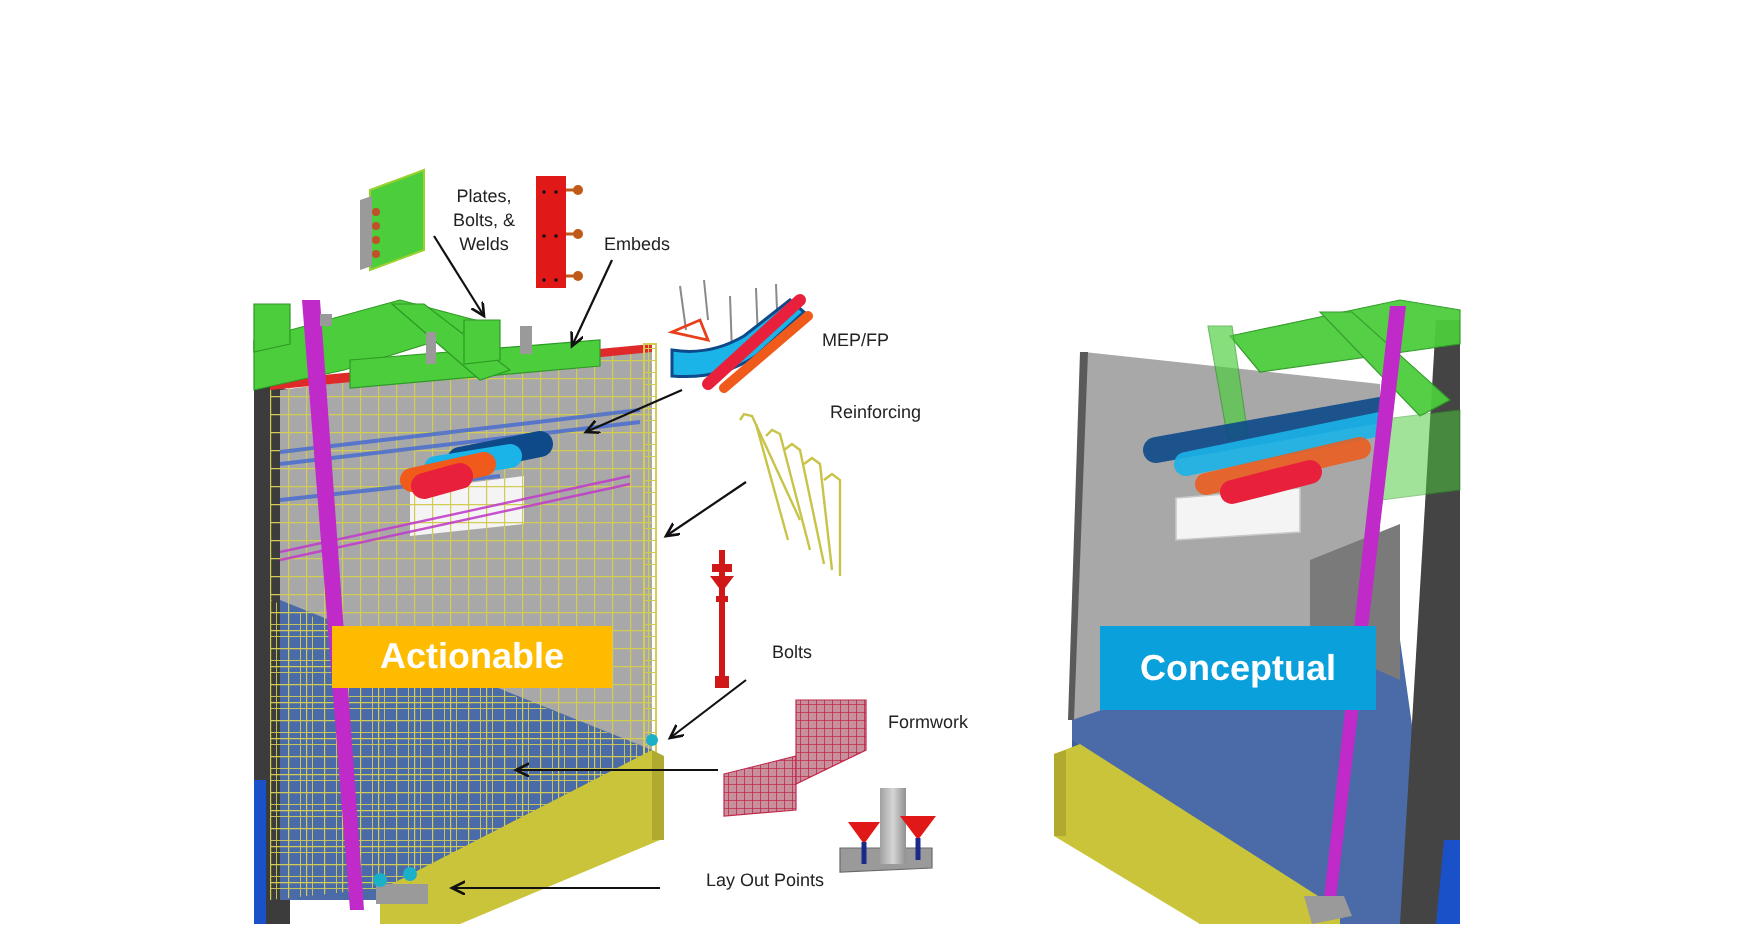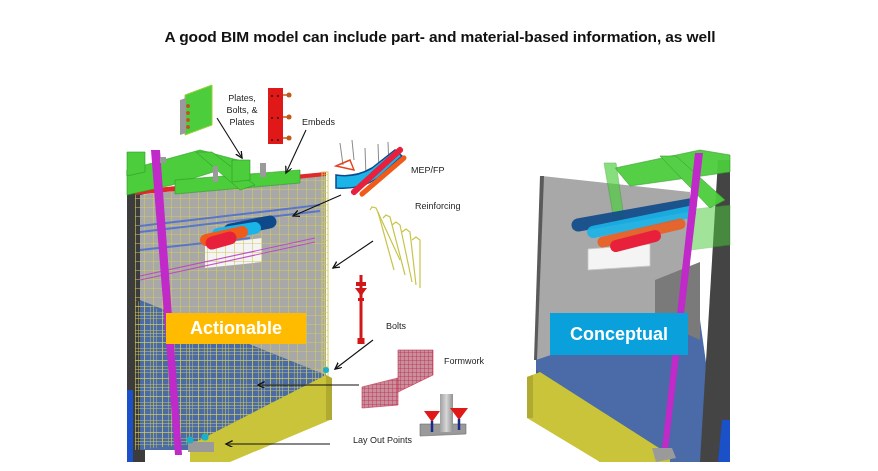--- a/index.html
+++ b/index.html
@@ -20,21 +20,20 @@
     display: flex; align-items: center; justify-content: center; margin-top: 10px;
   }
   #badge-actionable { left: 166px; top: 303px; width: 140px; height: 31px; background: #ffbb00; }
   #badge-conceptual { left: 550px; top: 303px; width: 138px; height: 42px; background: #0aa0dc; }
   svg { position: absolute; left: 0; top: 0; }
 </style>
 </head>
 <body>
 
 <div class="title">
-  <div>A good BIM model can include part- and material-based information, as well</div>
 </div>
 
 <svg width="878" height="471" viewBox="0 0 878 471">
   <defs>
     <pattern id="rebar" width="9" height="9" patternUnits="userSpaceOnUse">
       <path d="M0 0 H9 M0 0 V9" stroke="#d2cc55" stroke-width="1.2" fill="none"></path>
     </pattern>
     <pattern id="rebar-dense" width="6" height="6" patternUnits="userSpaceOnUse">
       <path d="M0 0 H6 M0 0 V6" stroke="#d2cc55" stroke-width="1" fill="none"></path>
     </pattern>
@@ -228,21 +227,21 @@
     </g>
 
     <polygon points="695,153 703,153 667,458 661,458" fill="#c02ac8"></polygon>
     <polygon points="652,448 672,448 676,458 656,462" fill="#9a9a9a"></polygon>
   </g>
 </svg>
 
 <div class="callout" style="left:225px;top:92px;text-align:center;width:34px;">
   <div>Plates,</div>
   <div>Bolts, &amp;</div>
-  <div>Plates</div>
+  <div>Welds</div>
 </div>
 <div class="callout" style="left:302px;top:116px;">Embeds</div>
 <div class="callout" style="left:411px;top:164px;">MEP/FP</div>
 <div class="callout" style="left:415px;top:200px;">Reinforcing</div>
 <div class="callout" style="left:386px;top:320px;">Bolts</div>
 <div class="callout" style="left:444px;top:355px;">Formwork</div>
 <div class="callout" style="left:353px;top:434px;">Lay Out Points</div>
 
 <div class="badge" id="badge-actionable">Actionable</div>
 <div class="badge" id="badge-conceptual">Conceptual</div>

